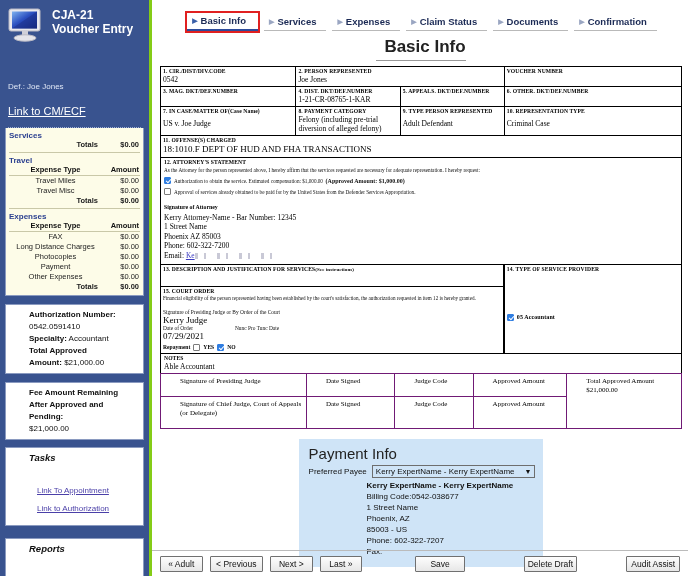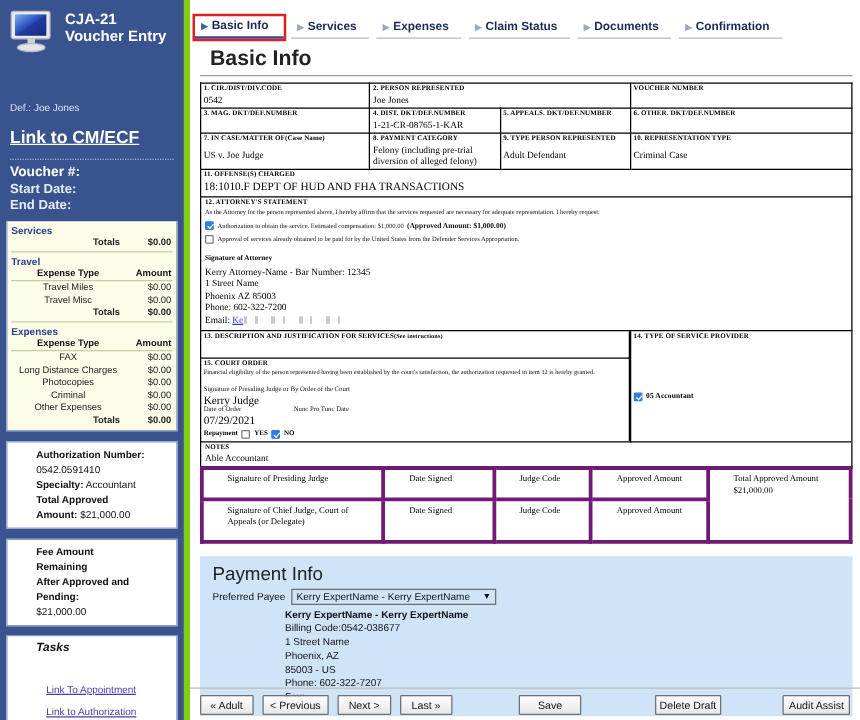--- a/index.html
+++ b/index.html
@@ -15,21 +15,21 @@
     width: 688px; height: 576px;
     background: #ffffff;
     display: flex;
   }
 
   
   .sidebar {
     width: 152px;
     height: 576px;
     background: #39538f;
-    border-right: 5px solid #84cc16;
+    border-right: 3px solid #84cc16;
     padding: 0;
     flex: 0 0 152px;
     position: relative;
   }
   .sb-head {
     display: flex;
     align-items: flex-start;
     padding: 6px 6px 2px 6px;
     gap: 6px;
   }
@@ -46,22 +46,22 @@
     color: #dfe6f5;
     font-size: 8px;
     padding: 8px 8px 4px 8px;
     margin-top: 28px;
   }
   .sb-link {
     padding: 6px 8px 8px 8px;
   }
   .sb-link a {
     color: #ffffff;
-    font-size: 14px;
-    font-weight: bold;
+    font-size: 11px;
+    font-weight: normal;
     text-decoration: underline;
   }
   .sb-divider {
     border-top: 1px dotted #9fb0d8;
     margin: 0 8px;
   }
   .sb-fields {
     padding: 4px 8px 6px 8px;
     color: #ffffff;
     font-size: 10.5px;
@@ -132,20 +132,21 @@
   .task-link a { color: #4a3fa8; font-size: 8px; text-decoration: underline; }
 
   
   .main {
     flex: 1;
     height: 576px;
     background: #ffffff;
     position: relative;
     display: flex;
     flex-direction: column;
+    align-items: center;
   }
   .tabs {
     display: flex;
     align-items: flex-end;
     height: 31px;
     padding: 10px 0 0 4px;
     gap: 0px;
     background: #fff;
   }
   .tab {
@@ -249,21 +250,21 @@
 
   .sp-box { padding-top: 2px; }
 
   
   table.sigtbl {
     width: 100%; border-collapse: collapse; table-layout: fixed;
     border: 1px solid #000; margin-top: -1px;
     font-family:"Liberation Serif", serif;
   }
   table.sigtbl td {
-    border: 3px solid #701a75;
+    border: 1px solid #701a75;
     font-size: 7px; padding: 3px 3px 10px 19px;
     vertical-align: top; line-height: 9px; font-family: Liberation Serif, serif;
   }
 
   
   .payment {
     background: #cfe4f7;
     margin: 10px 6px 0 8px;
     padding: 6px 8px 10px 10px;
   }
@@ -346,25 +347,20 @@
     </div>
 
     <div class="sb-def">Def.: Joe Jones</div>
 
     <div class="sb-link">
       <a href="#">Link to CM/ECF</a>
     </div>
 
     <div class="sb-divider"></div>
 
-    <div class="sb-fields">
-      <div class="lbl1">Voucher #:</div>
-      <div class="lbl2">Start Date:</div>
-      <div class="lbl2">End Date:</div>
-    </div>
 
     <div class="summary-wrap">
       <div class="summary-body">
 
         <div class="grp-title">Services</div>
         <table class="sumtbl">
           <tbody>
               <tr class="tot">
             <td class="lbl">Totals</td>
             <td class="amt">$0.00</td>
@@ -409,21 +405,21 @@
           </tr>
           <tr>
             <td>Long Distance Charges</td>
             <td class="amt">$0.00</td>
           </tr>
           <tr>
             <td>Photocopies</td>
             <td class="amt">$0.00</td>
           </tr>
           <tr>
-            <td>Criminal</td>
+            <td>Payment</td>
             <td class="amt">$0.00</td>
           </tr>
           <tr>
             <td>Other Expenses</td>
             <td class="amt">$0.00</td>
           </tr>
           <tr class="tot">
             <td class="lbl">Totals</td>
             <td class="amt">$0.00</td>
           </tr>

